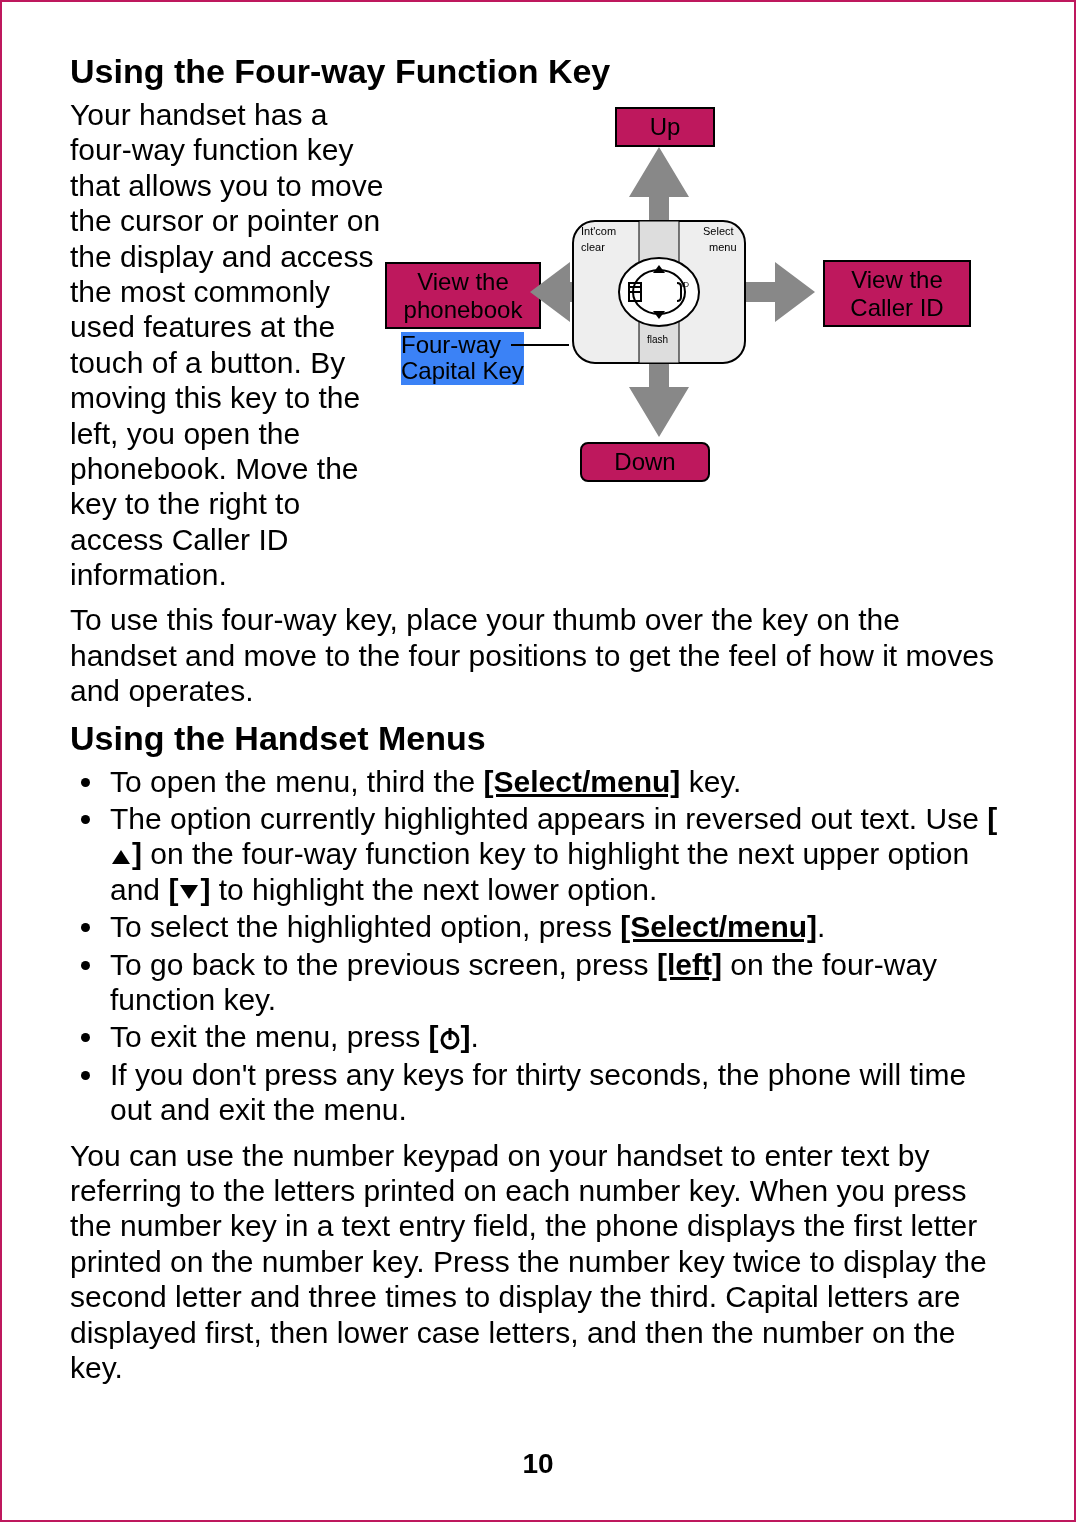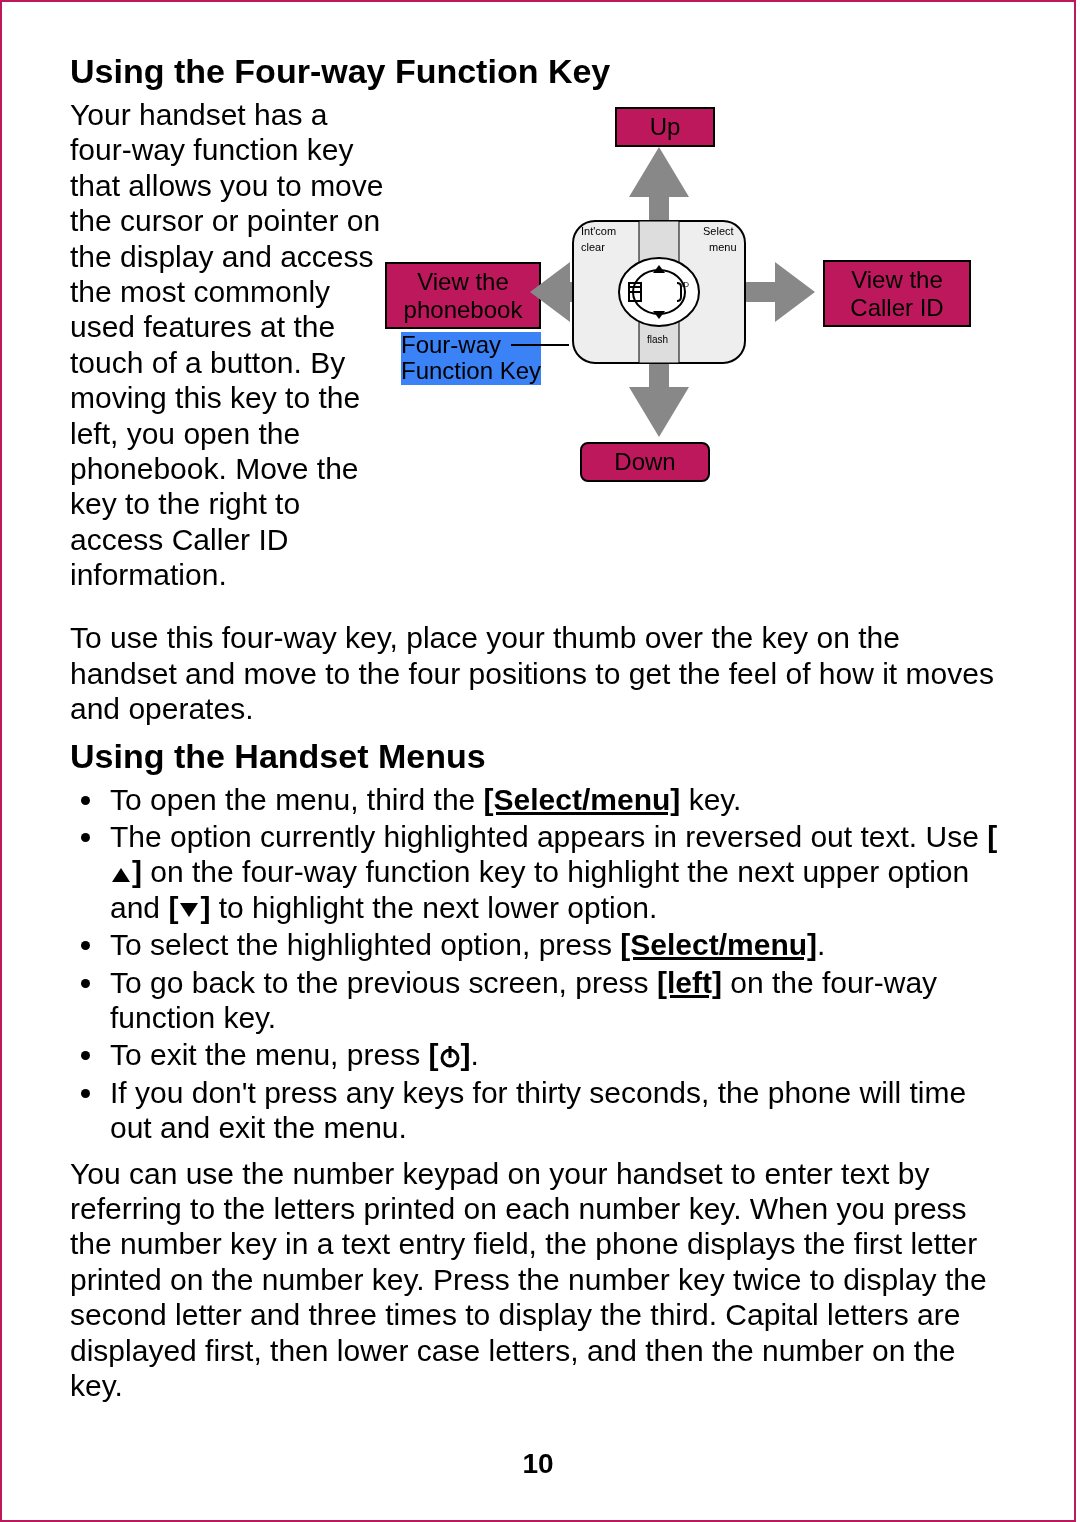--- a/index.html
+++ b/index.html
@@ -159,27 +159,27 @@
 
         <text x="12" y="18" font-size="11" font-family="Arial">Int'com</text>
         <text x="12" y="34" font-size="11" font-family="Arial">clear</text>
         <text x="134" y="18" font-size="11" font-family="Arial">Select</text>
         <text x="140" y="34" font-size="11" font-family="Arial">menu</text>
         <text x="78" y="126" font-size="10" font-family="Arial">flash</text>
       </svg>
 
       <div class="fn-key-label">
         <span>Four-way</span><br>
-        <span>Function Key</span>
+        <span>Capital Key</span>
       </div>
       <div class="fn-key-line"></div>
     </div>
   </div>
 
-  <p style="margin-top:18px;">To use this four-way key, place your thumb over the key on the handset and move to the four positions to get the feel of how it moves and operates.</p>
+  <p style="">To use this four-way key, place your thumb over the key on the handset and move to the four positions to get the feel of how it moves and operates.</p>
 
   <div class="section">
     <h2>Using the Handset Menus</h2>
     <ul class="bullets">
       <li>
         <span>To open the menu, third the </span><b>[Select/menu]</b><span> key.</span>
       </li>
       <li>
         <span>The option currently highlighted appears in reversed out text. Use </span><b><span>[</span><svg class="tri-up" width="22" height="18">
               <polygon points="11,2 20,16 2,16" fill="#000"></polygon>

